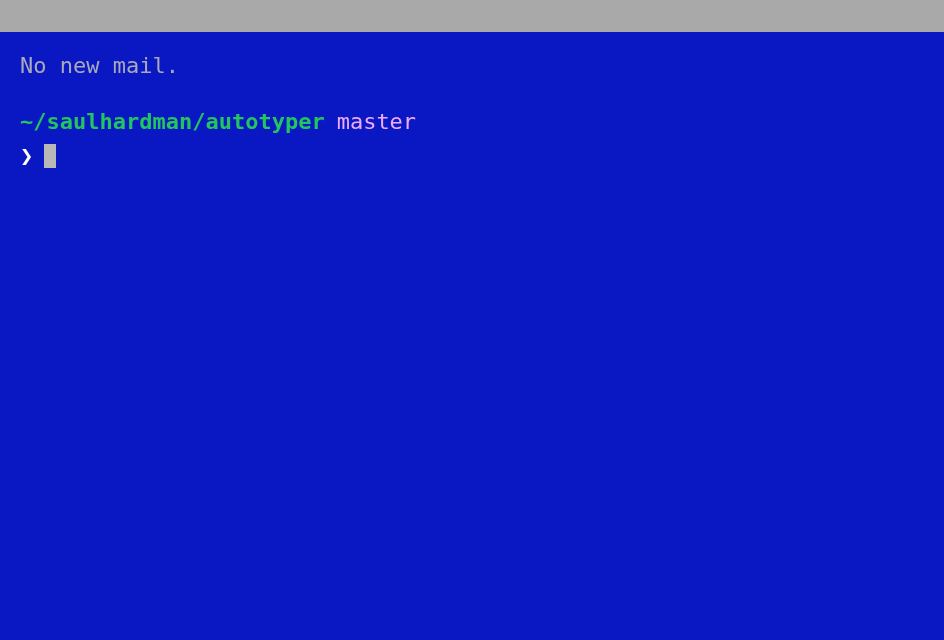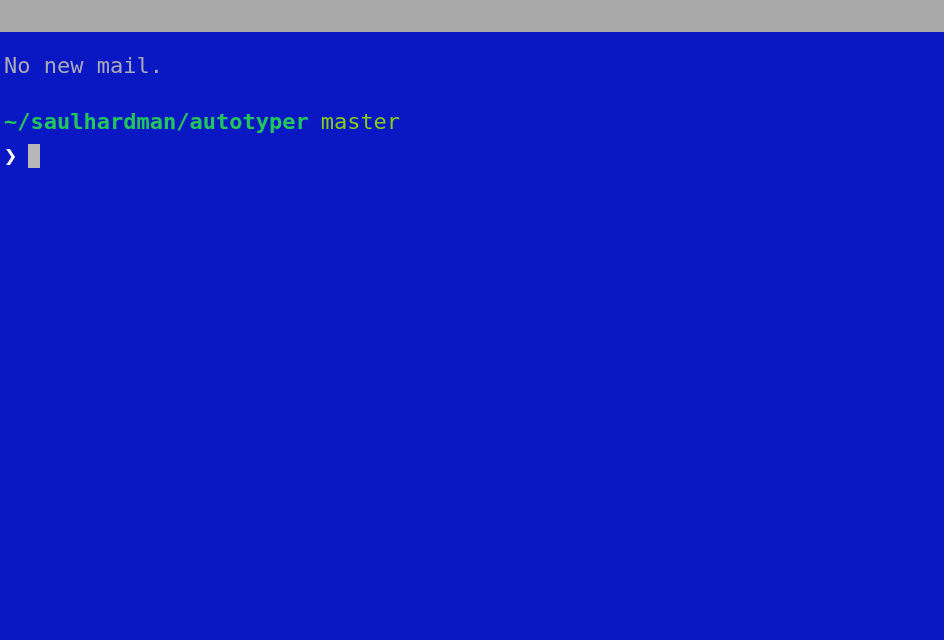--- a/index.html
+++ b/index.html
@@ -14,39 +14,39 @@
       font-family: 'Menlo', 'Monaco', 'Consolas', monospace;
       font-size: 22px;
       overflow: hidden;
     }
     .titlebar {
       width: 100%;
       height: 32px;
       background: #a9a9a9;
     }
     .terminal {
-      padding: 18px 4px;
+      padding: 18px 20px;
       color: #b8b8b8;
       line-height: 1.45;
     }
     .mail-status {
       color: #a9a9b8;
       margin-bottom: 24px;
     }
     .prompt-line {
       display: flex;
       align-items: baseline;
       flex-wrap: wrap;
     }
     .path {
       color: #22c55e;
       font-weight: bold;
     }
     .branch {
-      color: #84cc16;
+      color: #f0abfc;
       margin-left: 12px;
     }
     .input-line {
       display: flex;
       align-items: center;
       margin-top: 2px;
     }
     .prompt-symbol {
       color: #ffffff;
       font-weight: bold;

